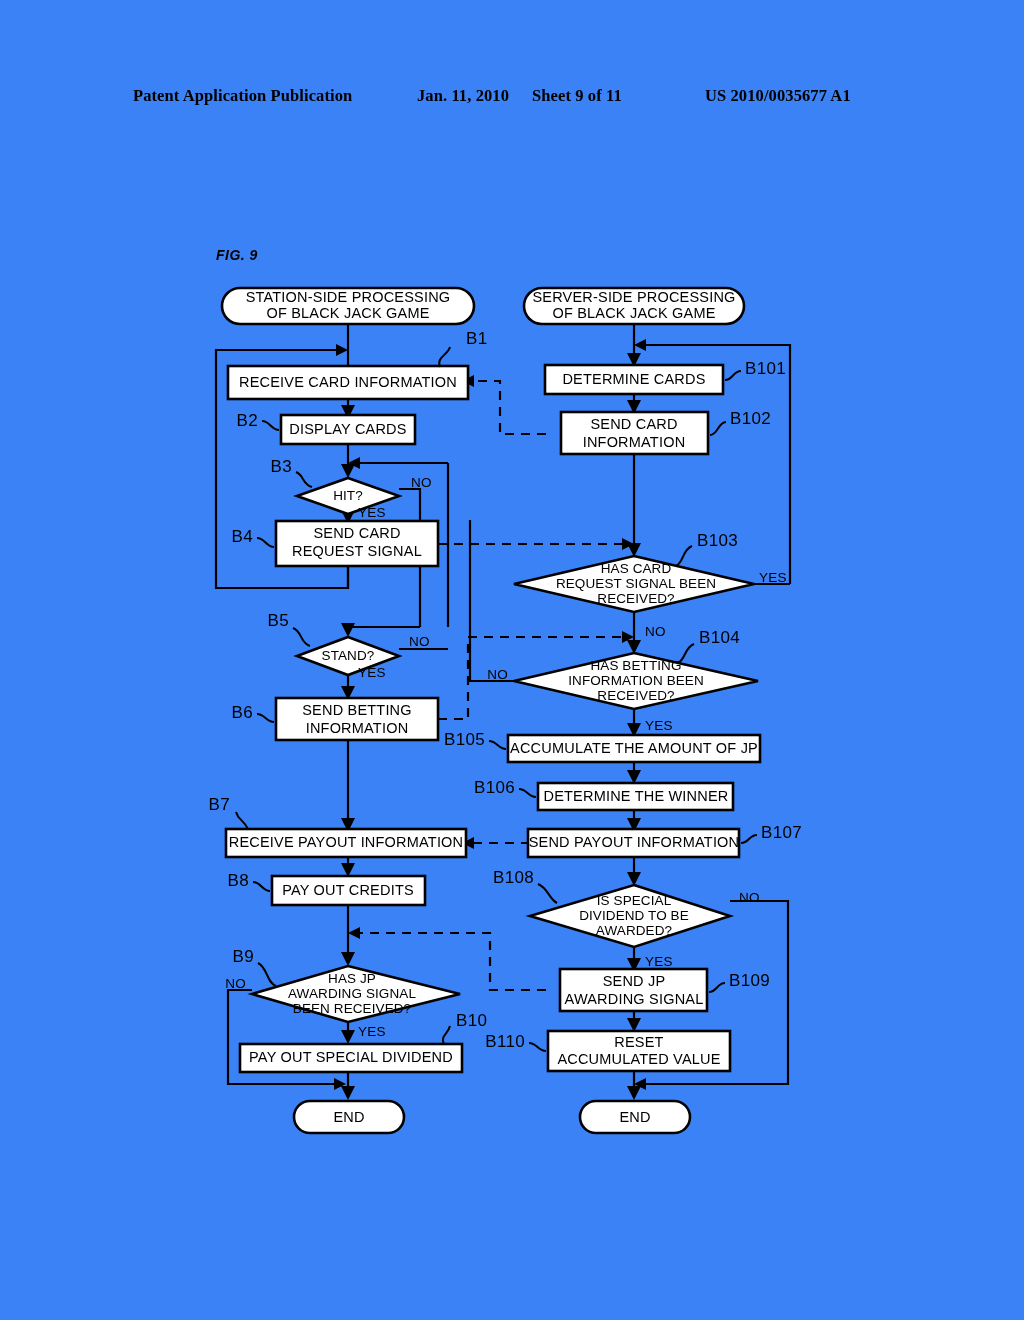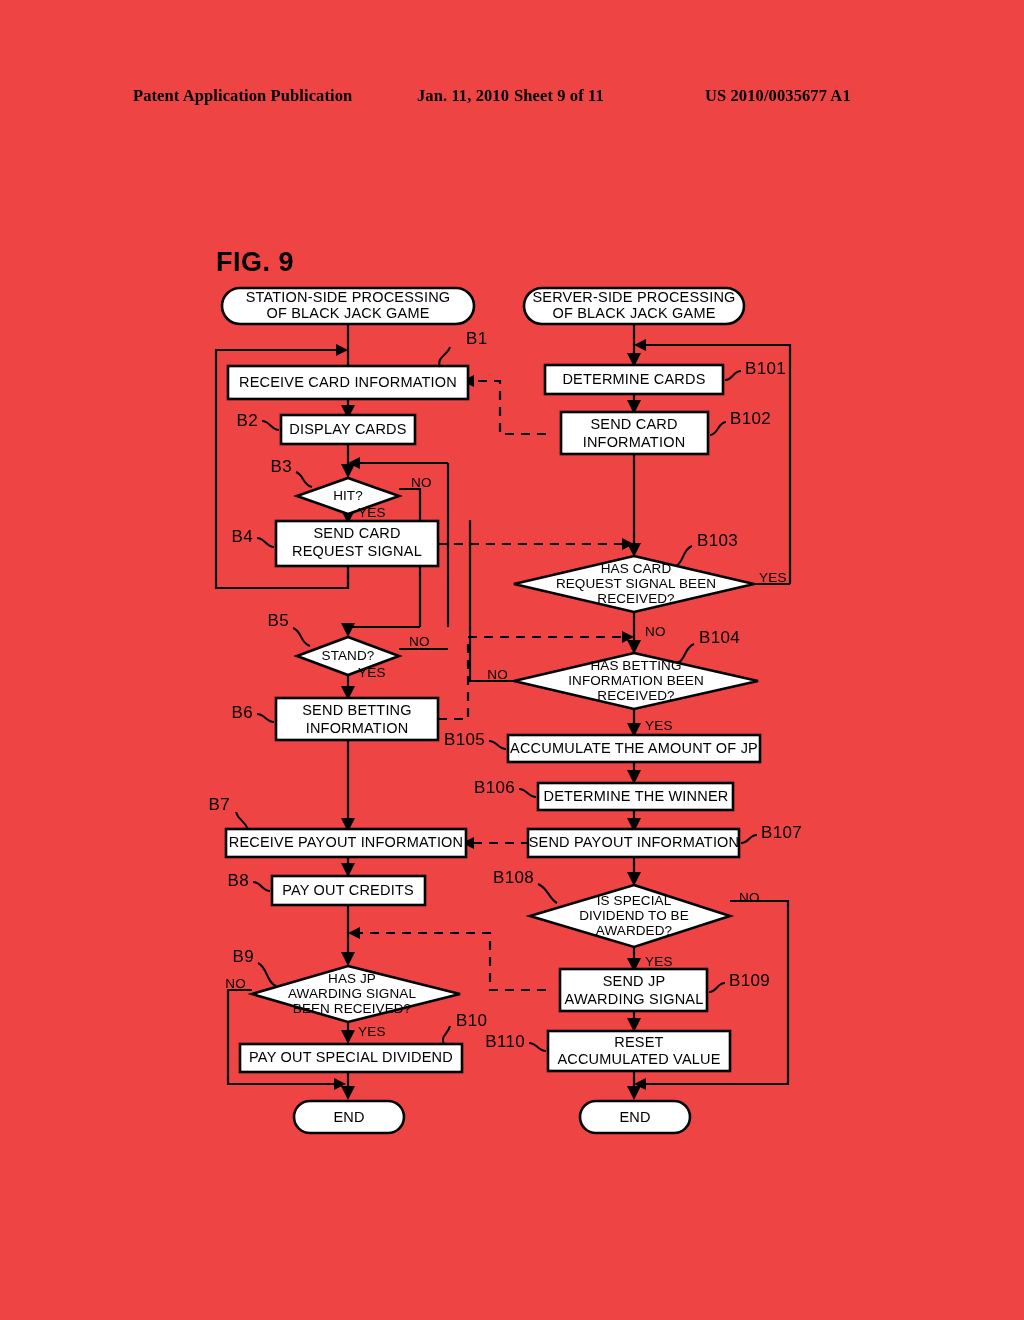--- a/index.html
+++ b/index.html
@@ -13,49 +13,50 @@
     height: 1320px;
     font-family: "Liberation Sans", sans-serif;
     color: #000000;
     position: relative;
     overflow: hidden;
   }
   #page {
     position: relative;
     width: 1024px;
     height: 1320px;
-    background: #ef4444;
+    background: #3b82f6;
   }
   
   .hdr {
     position: absolute;
     top: 86px;
     left: 0;
     width: 1024px;
     height: 26px;
     font-family: "Liberation Serif", serif;
     font-weight: bold;
     font-size: 16.5px;
     letter-spacing: 0.1px;
     white-space: nowrap;
   }
   .hdr span { position: absolute; top: 0; }
   .hdr-pub   { left: 133px; }
   .hdr-date  { left: 417px; }
-  .hdr-sheet { left: 514px; }
+  .hdr-sheet { left: 532px; }
   .hdr-num   { left: 705px; }
 
   
   .fig-label {
     position: absolute;
     left: 216px;
     top: 247px;
-    font-size: 27px;
+    font-size: 14px;
     font-weight: bold;
     letter-spacing: 0.5px;
+    font-style: italic;
   }
 
   
   #flow {
     position: absolute;
     left: 0;
     top: 0;
     width: 1024px;
     height: 1320px;
   }

